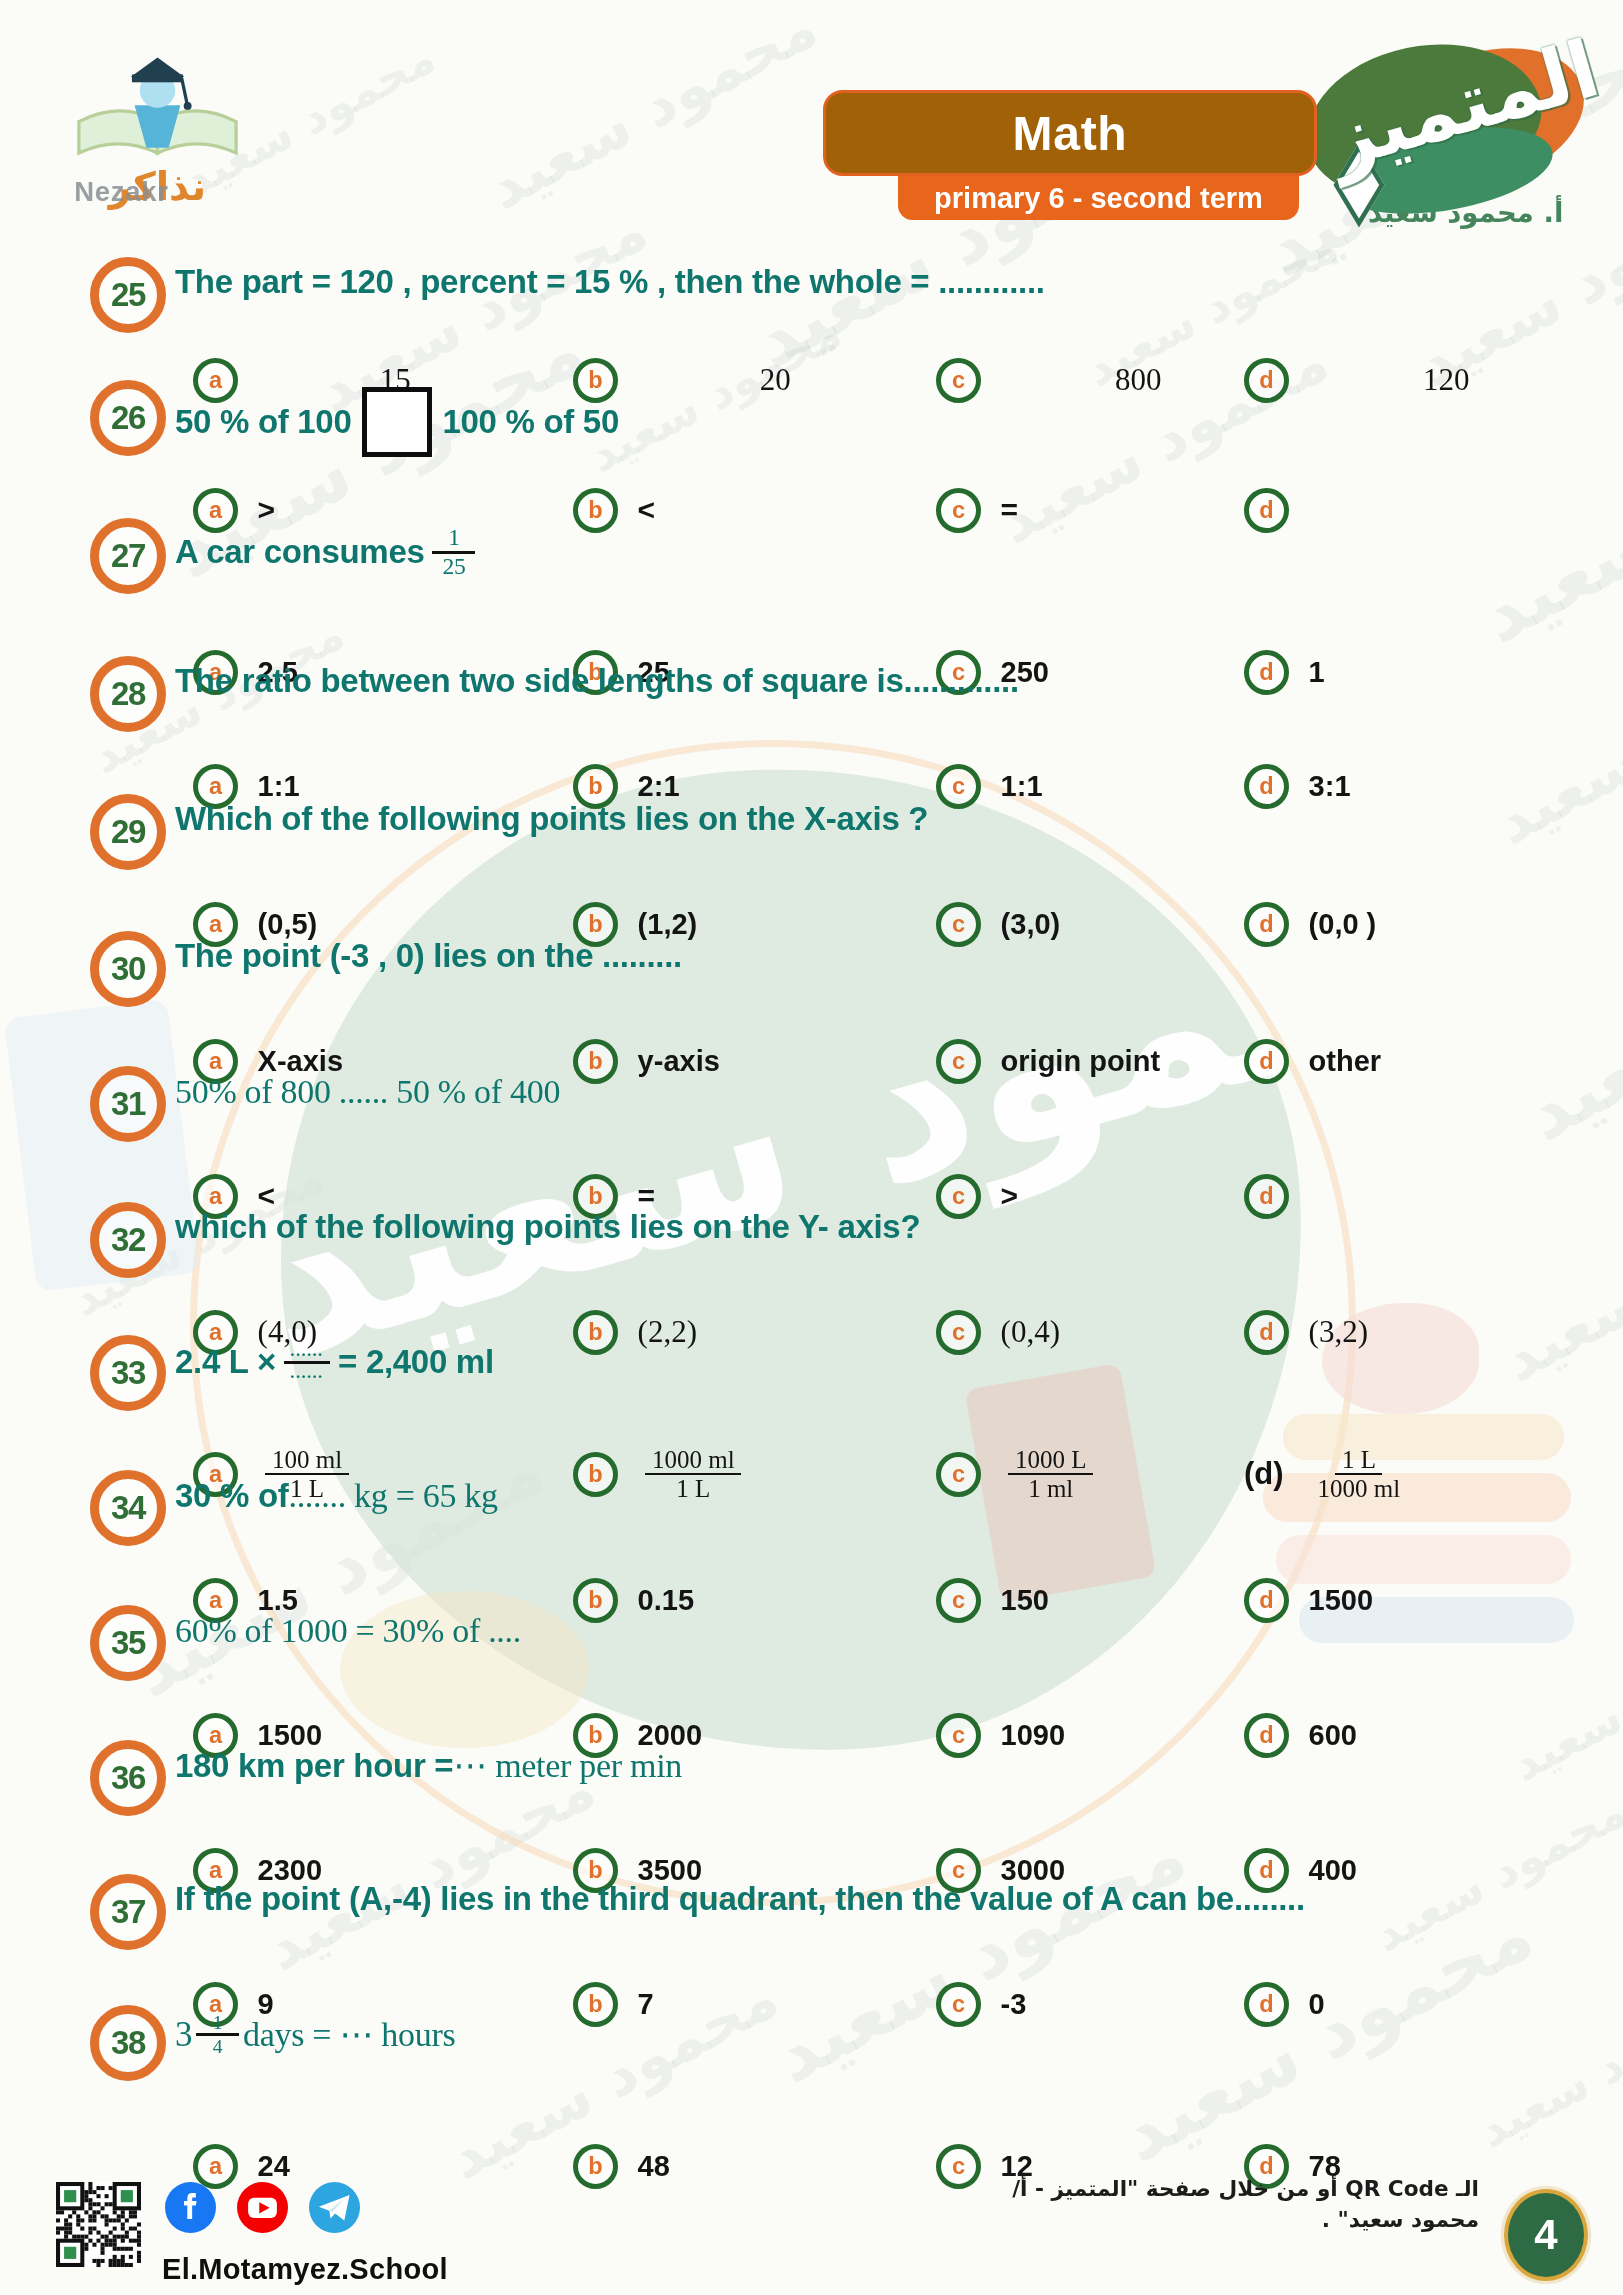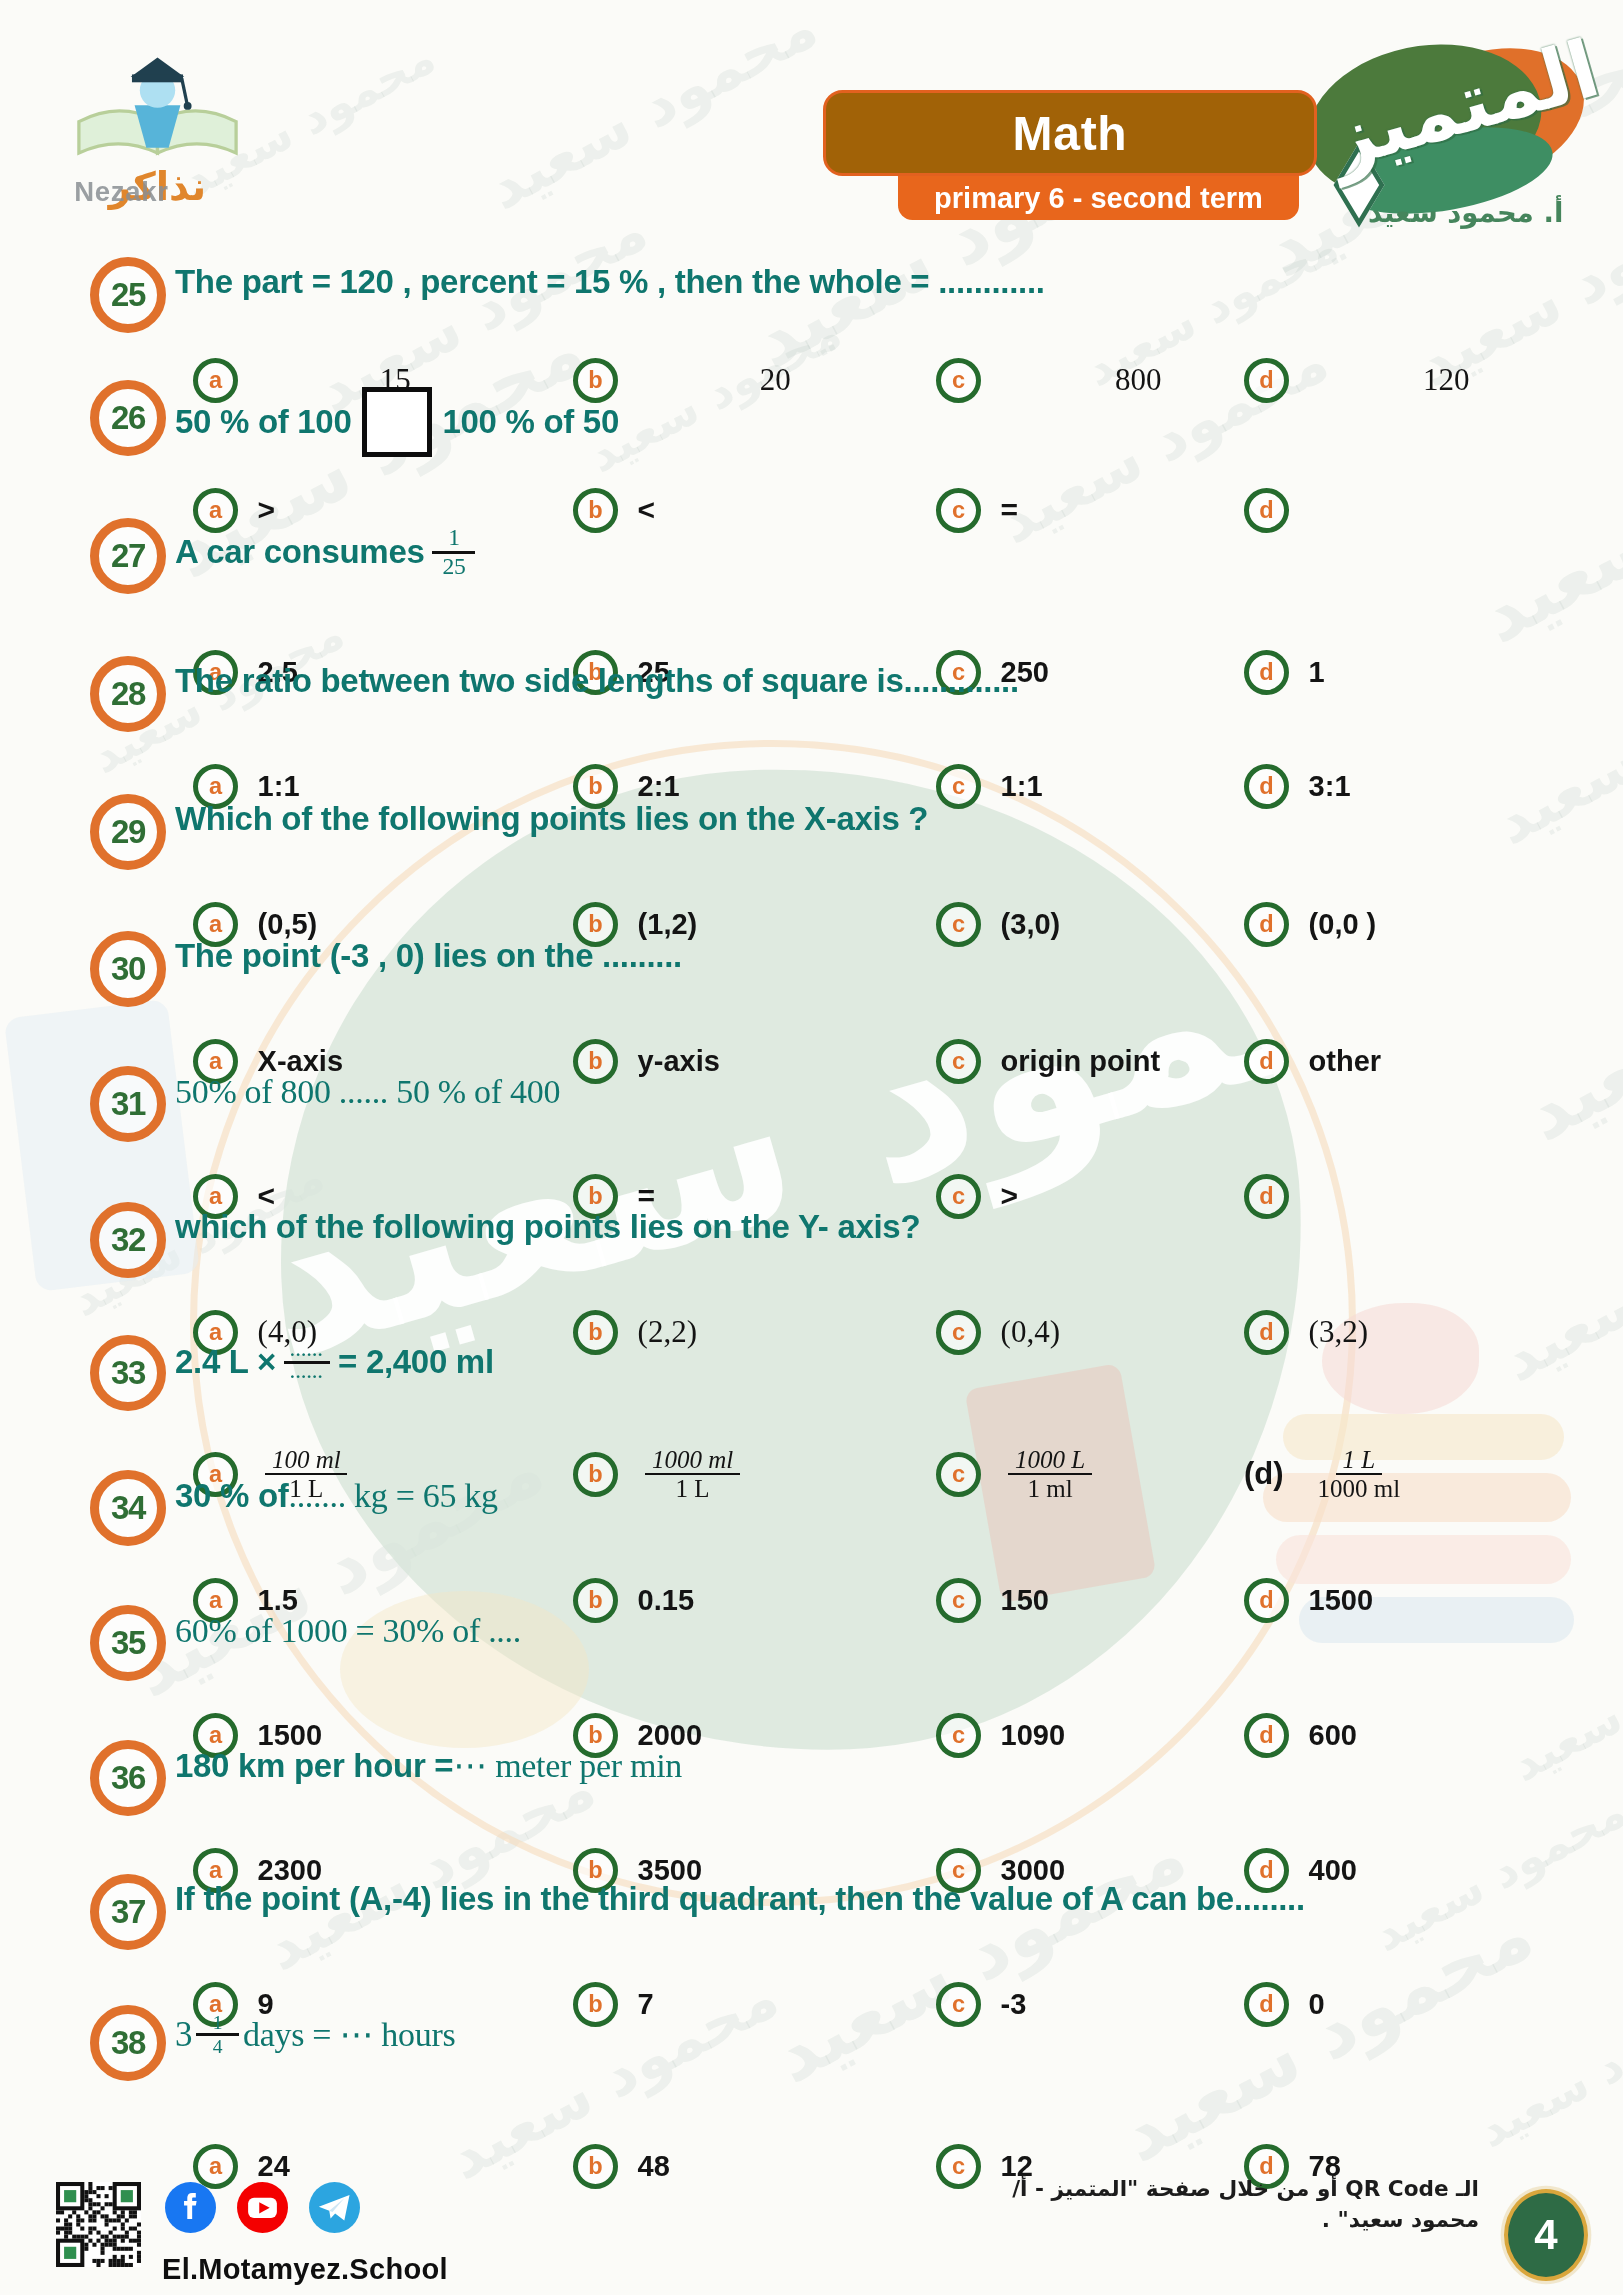--- a/index.html
+++ b/index.html
@@ -62,21 +62,21 @@
   .opt{position:absolute;top:0;height:98px;display:flex;align-items:center;gap:19.6px;}
   .opt.spread{width:340px;}
   .opt.spread .oval{flex:1;text-align:center;}
   .obadge{width:35px;height:35px;border:5.9px solid #256B2D;border-radius:50%;display:flex;align-items:center;
       justify-content:center;color:#E0712C;font-weight:800;font-size:23.6px;background:rgba(255,255,255,.6);flex:0 0 auto;}
   .plain-label{font-size:31px;font-weight:700;color:#141414;flex:0 0 auto;}
   .oval{font-size:29px;font-weight:700;color:#141414;white-space:nowrap;}
   .oval.serif{font-family:"Liberation Serif",serif;font-weight:400;font-size:31px;}
   .oval.sym{font-size:30px;}
   .ofrac{font-size:25px;}
-  .ofrac .ft{border-bottom-width:2.6px;font-style:italic;}
+  .ofrac .ft{border-bottom-width:2.6px;}
 
   
   #qr{position:absolute;left:56px;top:2182px;width:85px;height:85px;z-index:3;}
   .sicon{position:absolute;top:2182px;width:51px;height:51px;z-index:3;}
   #fb{left:165px;} #yt{left:237px;} #tg{left:309px;}
   .school{position:absolute;left:162px;top:2253px;font-size:29px;font-weight:700;color:#0f0f0f;z-index:3;letter-spacing:0.3px;}
   .note{position:absolute;left:1008px;top:2173px;width:471px;direction:rtl;text-align:right;font-size:21.6px;
       font-weight:700;color:#1c1c1c;line-height:1.45;z-index:3;}
   .pagenum{position:absolute;left:1504px;top:2189px;width:76px;height:84px;background:#2E6B45;border:4.6px solid #D9A63C;
       border-radius:50%;display:flex;align-items:center;justify-content:center;z-index:3;box-shadow:0 0 0 3.3px rgba(236,222,186,.7);}

